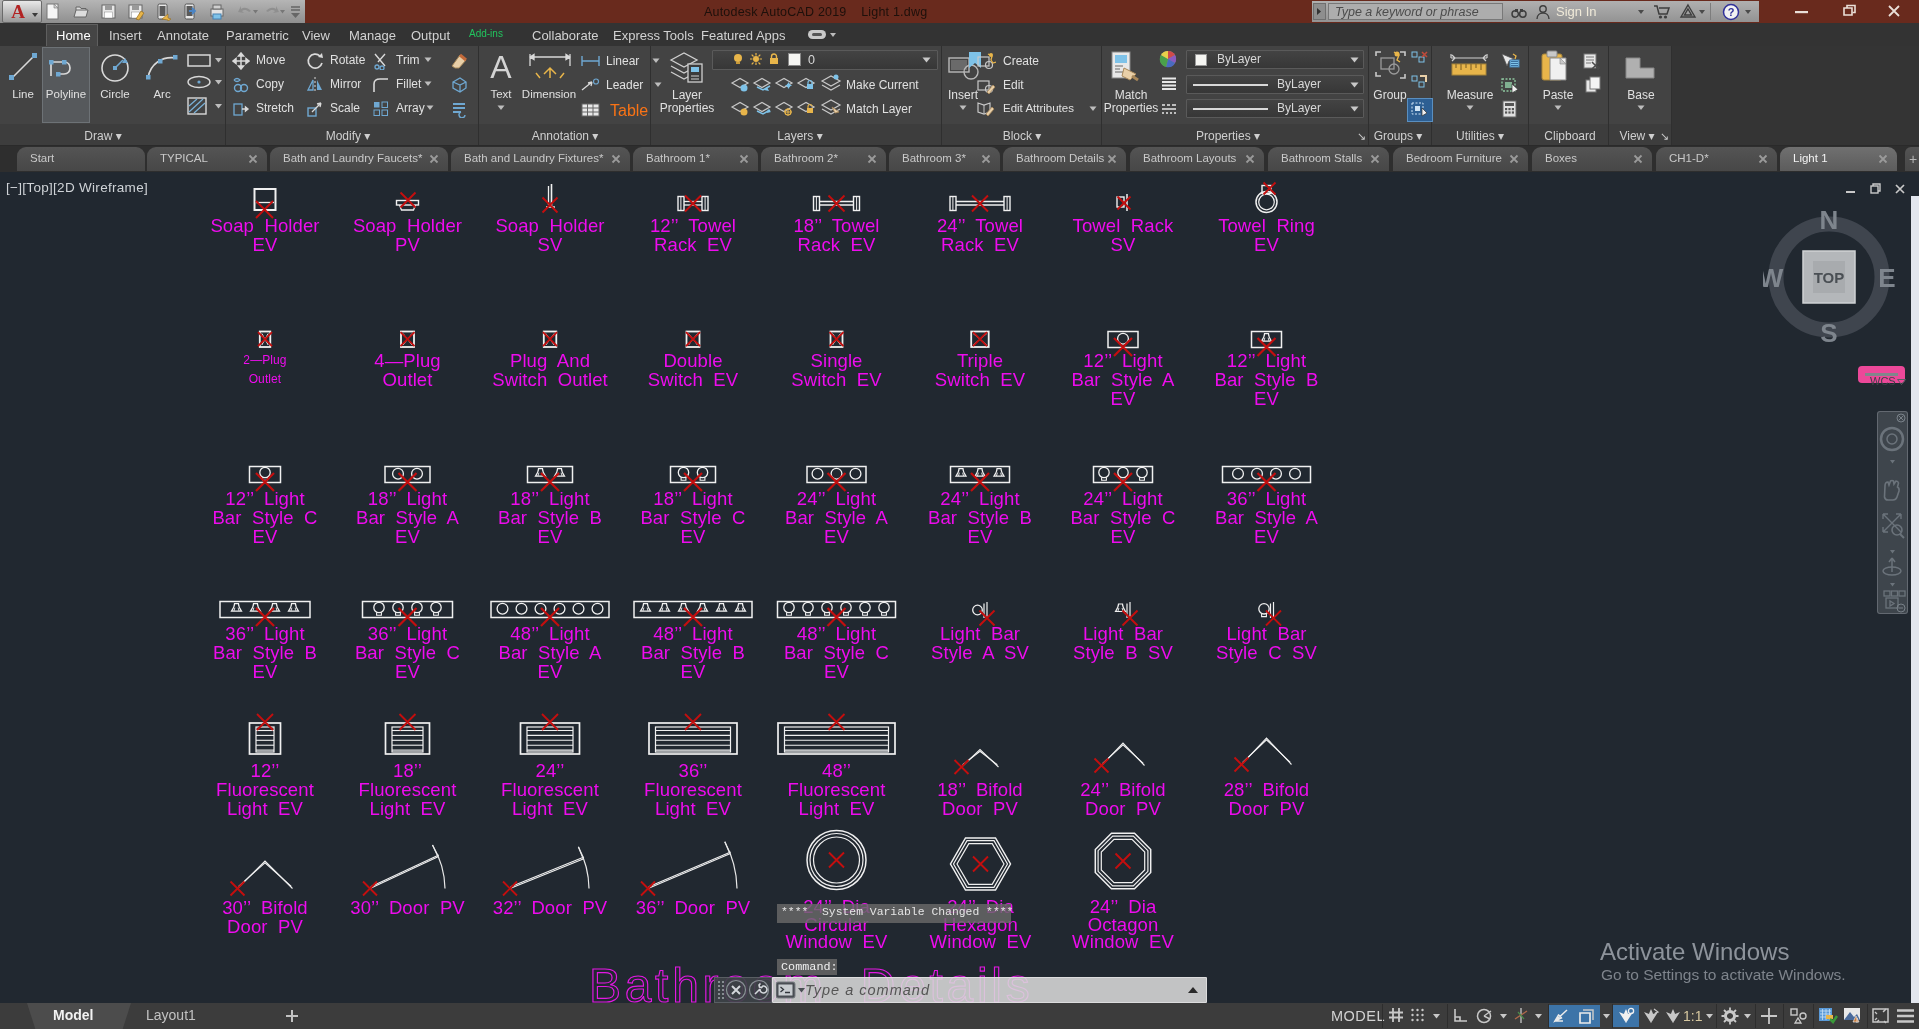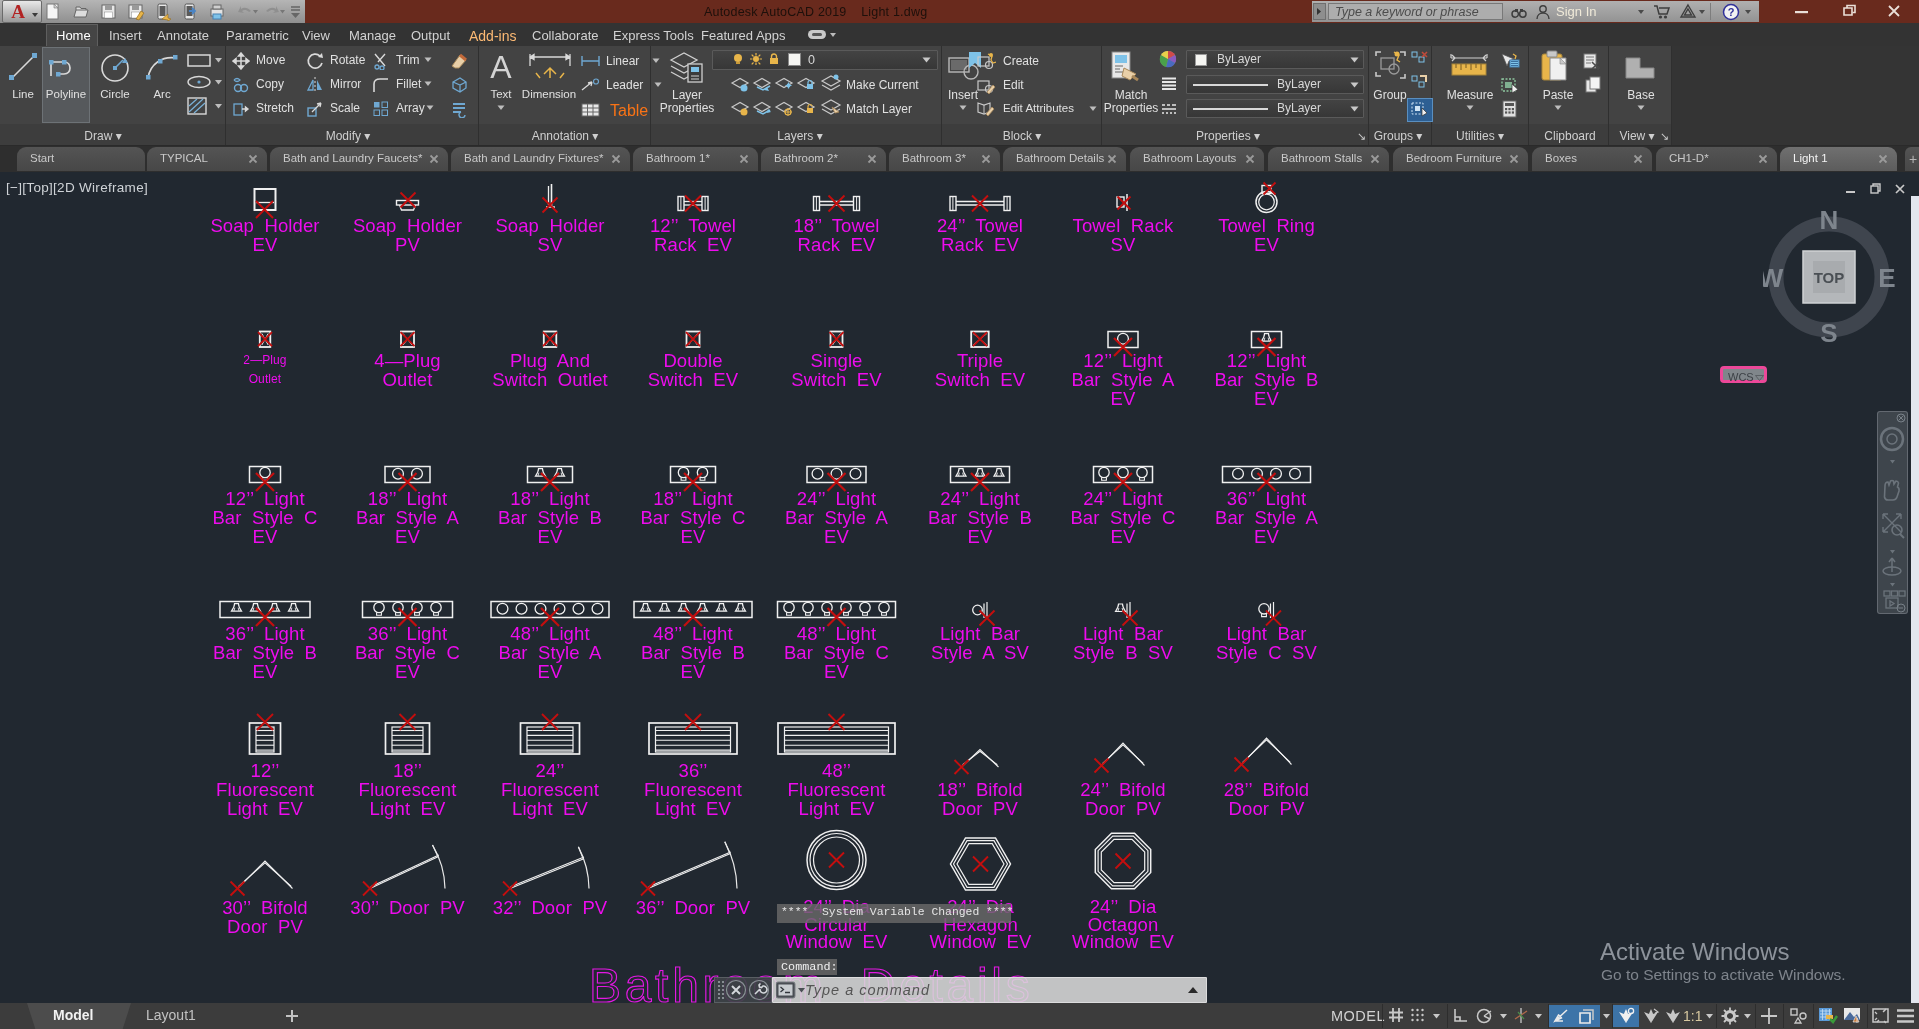--- a/index.html
+++ b/index.html
@@ -114,21 +114,21 @@
     </svg>
 <div class="abs" style="left:0;top:23px;width:1919px;height:23px;background:#333333"></div>
 <div class="abs" style="left:46px;top:24px;width:52px;height:22px;background:#454545;border:1px solid #5f5f5f;border-bottom:none"></div>
 <div class="abs" style="left:56px;top:28px;font-size:13px;color:#ffffff">Home</div>
 <div class="abs" style="left:109px;top:28px;font-size:13px;color:#d2d2d2">Insert</div>
 <div class="abs" style="left:157px;top:28px;font-size:13px;color:#d2d2d2">Annotate</div>
 <div class="abs" style="left:226px;top:28px;font-size:13px;color:#d2d2d2">Parametric</div>
 <div class="abs" style="left:302px;top:28px;font-size:13px;color:#d2d2d2">View</div>
 <div class="abs" style="left:349px;top:28px;font-size:13px;color:#d2d2d2">Manage</div>
 <div class="abs" style="left:411px;top:28px;font-size:13px;color:#d2d2d2">Output</div>
-<div class="abs" style="left:469px;top:28px;font-size:14px;color:#fdba74">Add-ins</div>
+<div class="abs" style="left:469px;top:28px;font-size:10px;color:#22c55e">Add-ins</div>
 <div class="abs" style="left:532px;top:28px;font-size:13px;color:#d2d2d2">Collaborate</div>
 <div class="abs" style="left:613px;top:28px;font-size:13px;color:#d2d2d2">Express Tools</div>
 <div class="abs" style="left:701px;top:28px;font-size:13px;color:#d2d2d2">Featured Apps</div>
 <svg class="abs" style="left:808px;top:29px" width="30" height="12">
       <rect x="0" y="1" width="18" height="9" rx="4.5" fill="#c9c9c9"></rect>
       <rect x="4" y="4" width="10" height="3" rx="1.5" fill="#555"></rect>
       <path d="M22 4 l6 0 -3 4 z" fill="#bbb"></path>
     </svg>
 <div class="abs" style="left:0;top:46px;width:1919px;height:99px;background:#434343"></div>
 <div class="abs" style="left:0;top:124px;width:1671px;height:21px;background:#3d3d3d"></div>
@@ -958,21 +958,21 @@
 <svg class="abs" style="left:1763px;top:211px" width="133" height="133" viewBox="0 0 133 133">
 <circle cx="66" cy="66" r="53" fill="none" stroke="#3f454e" stroke-width="15"></circle>
 <text x="66" y="18" font-size="26" font-weight="bold" fill="#7e858d" text-anchor="middle" font-family="Liberation Sans">N</text>
 <text x="66" y="131" font-size="26" font-weight="bold" fill="#7e858d" text-anchor="middle" font-family="Liberation Sans">S</text>
 <text x="8" y="76" font-size="26" font-weight="bold" fill="#7e858d" text-anchor="middle" font-family="Liberation Sans">W</text>
 <text x="124" y="76" font-size="26" font-weight="bold" fill="#7e858d" text-anchor="middle" font-family="Liberation Sans">E</text>
 <rect x="40" y="40" width="52" height="52" fill="#b4b7ba" stroke="#cfd2d4" stroke-width="1.5"></rect>
 <rect x="50" y="50" width="32" height="32" fill="#a8abae"></rect>
 <text x="66" y="72" font-size="15" font-weight="bold" fill="#4a4f54" text-anchor="middle" font-family="Liberation Sans">TOP</text>
 </svg>
-<div class="abs" style="left:1720px;top:366px;width:47px;height:17px;background:rgba(145,150,155,0.85);border:3px solid #ec4899;border-radius:4px">
+<div class="abs" style="left:1858px;top:366px;width:47px;height:17px;background:rgba(145,150,155,0.85);border:7px solid #ec4899;border-radius:4px">
 <div class="abs" style="left:5px;top:2px;font-size:11px;color:#3c4146">WCS</div>
 <svg class="abs" style="left:32px;top:6px" width="10" height="7">
         <path d="M0.5 0.5 l8 0 -4 5 z" fill="none" stroke="#5a5f64"></path>
       </svg>
     </div>
 <div class="abs" style="left:1877px;top:411px;width:31px;height:203px;background:rgba(140,146,152,0.28);border:1px solid rgba(170,176,182,0.35);border-radius:3px"></div>
 <svg class="abs" style="left:1877px;top:411px" width="31" height="203" viewBox="0 0 31 203">
 <circle cx="24" cy="7" r="4" fill="none" stroke="#788088" stroke-width="1"></circle>
       <path d="M21.5 4.5 l5 5 m0 -5 l-5 5" stroke="#788088" stroke-width="1"></path>
 <circle cx="15" cy="28" r="11" fill="none" stroke="#6b737b" stroke-width="2.5"></circle>

